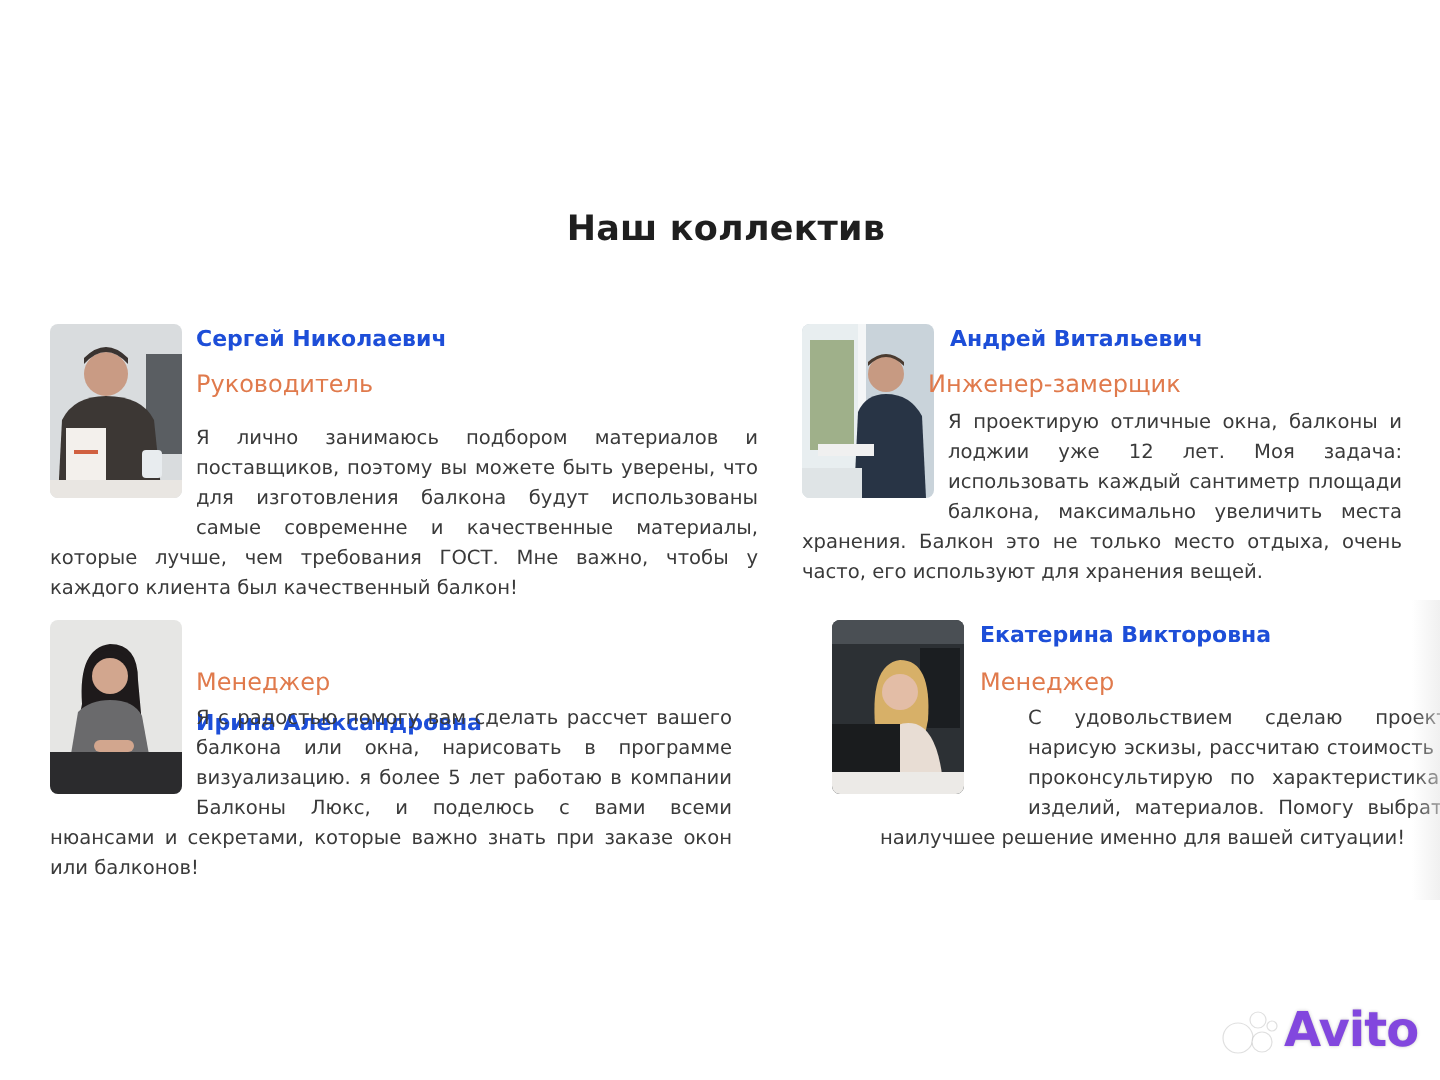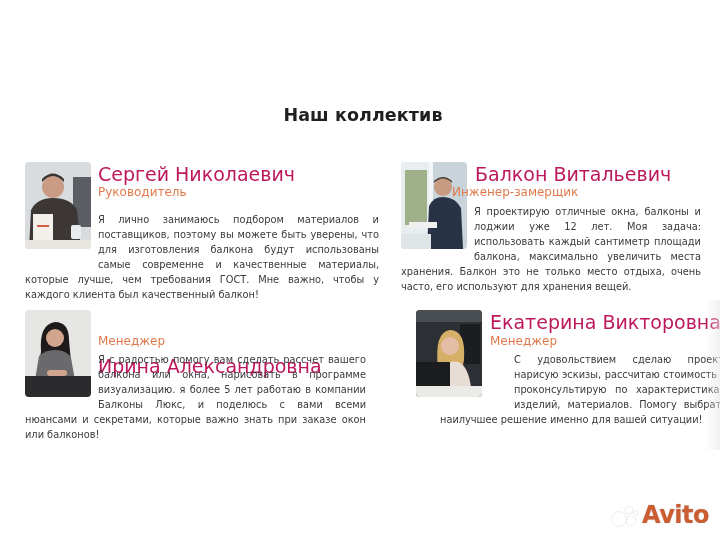--- a/index.html
+++ b/index.html
@@ -9,38 +9,38 @@
     }
     .title {
       position: absolute; left: 0; width: 726px; top: 105px; text-align: center;
       font-size: 17.5px; font-weight: bold; color: #1f1f1f; letter-spacing: 0.1px;
     }
     .photo {
       position: absolute; width: 66px; height: 87px; border-radius: 4px; overflow: hidden;
     }
     .photo svg { width: 100%; height: 100%; display: block; }
     .name {
-      position: absolute; font-size: 19px; font-weight: normal; color: #be185d; white-space: nowrap;
+      position: absolute; font-size: 11px; font-weight: bold; color: #1d4ed8; white-space: nowrap;
     }
     .role {
       position: absolute; font-size: 12px; color: #e07a4c; white-space: nowrap;
     }
     .desc {
       position: absolute; font-size: 9.8px; line-height: 15px; color: #3a3a3a; text-align: justify;
       margin: 0;
     }
     .desc .float {
       float: left; display: block;
     }
     .avito {
       position: absolute; right: 10px; bottom: 10px; width: 100px; height: 30px;
       display: flex; align-items: center; gap: 2px; opacity: 0.85;
     }
     .avito-text {
-      font-size: 24px; font-weight: bold; color: #c2410c; letter-spacing: -0.5px;
+      font-size: 24px; font-weight: bold; color: #6d28d9; letter-spacing: -0.5px;
       text-shadow: 0 0 2px rgba(0,0,0,0.18), 0 0 1px rgba(0,0,0,0.15);
     }
     .edge-shadow {
       position: absolute; right: 0; top: 300px; width: 14px; height: 150px;
       background: linear-gradient(to right, rgba(255,255,255,0), rgba(230,230,230,0.6));
     }
   </style>
 </head>
 <body>
 
@@ -75,22 +75,22 @@
       <rect x="0" y="0" width="30" height="87" fill="#e8eef0"></rect>
       <rect x="4" y="8" width="22" height="55" fill="#9fb08a"></rect>
       <rect x="28" y="0" width="4" height="87" fill="#f4f6f7"></rect>
       <circle cx="42" cy="25" r="9" fill="#c79a82"></circle>
       <path d="M33 21 Q42 12 51 21 L51 19 Q42 11 33 19 Z" fill="#4a3b30"></path>
       <path d="M26 87 L28 44 Q32 35 42 35 Q54 35 60 46 L62 87 Z" fill="#283445"></path>
       <rect x="8" y="60" width="28" height="6" fill="#f0f0f0"></rect>
       <rect x="0" y="72" width="30" height="15" fill="#dfe4e6"></rect>
     </svg>
   </div>
-  <div class="name" style="left:475px; top:163px;">Балкон Витальевич</div>
-  <div class="role" style="left:452px; top:185px;">Инженер-замерщик</div>
+  <div class="name" style="left:475px; top:163px;">Андрей Витальевич</div>
+  <div class="role" style="left:464px; top:185px;">Инженер-замерщик</div>
   <p class="desc" style="left:401px; top:204px; width:300px;">
     <span class="float" style="width:73px; height:59px;"></span>
     <span>Я проектирую отличные окна, балконы и лоджии уже 12 лет. Моя задача: использовать каждый сантиметр площади балкона, максимально увеличить места хранения. Балкон это не только место отдыха, очень часто, его используют для хранения вещей.</span>
   </p>
 </div>
 
 <div>
   <div class="photo" style="left:25px; top:310px;">
     <svg viewBox="0 0 66 87">
       <rect width="66" height="87" fill="#e6e6e4"></rect>

